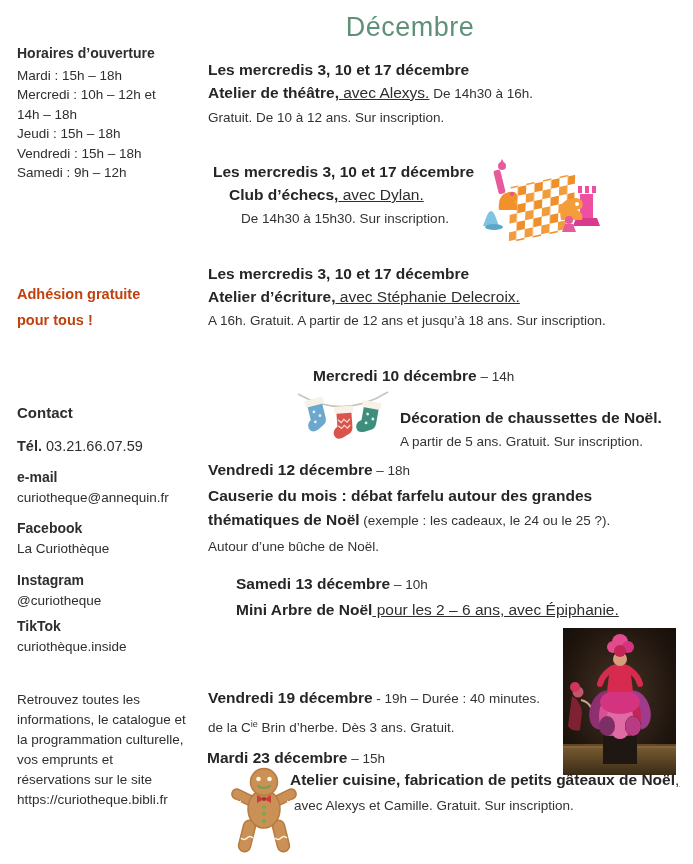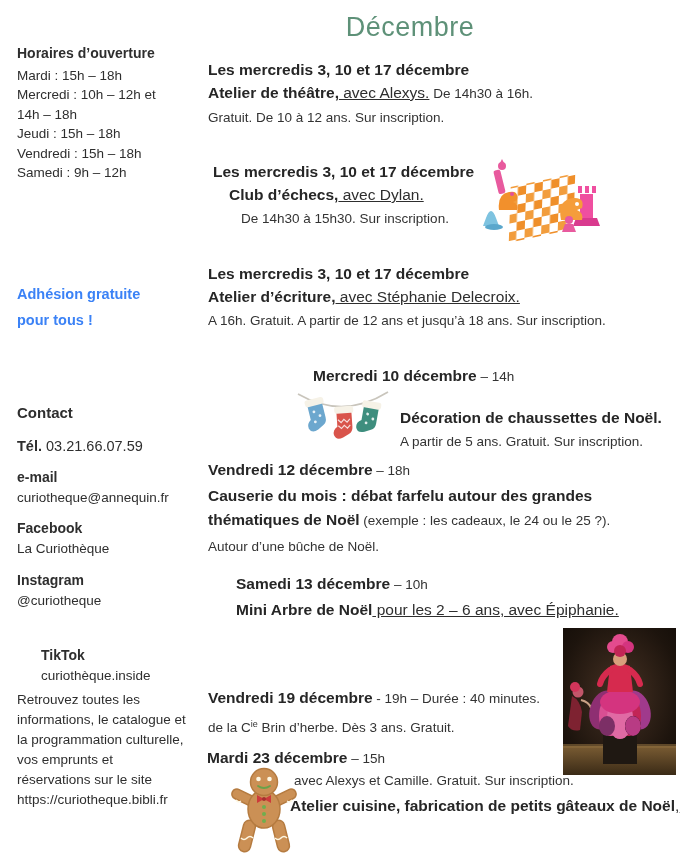--- a/index.html
+++ b/index.html
@@ -10,21 +10,21 @@
   }
   .abs{position:absolute;}
   
   .page-title{
     left:190px;top:12px;width:440px;text-align:center;
     font-size:27px;color:#5e9178;letter-spacing:0.5px;
   }
   
   .sb{left:17px;width:172px;font-size:13.5px;line-height:19.5px;}
   .sb-title{font-weight:bold;font-size:14px;}
-  .green{color:#3b82f6;font-weight:bold;font-size:14.5px;line-height:26px;}
+  .green{color:#c2410c;font-weight:bold;font-size:14.5px;line-height:26px;}
   .sb-label{font-weight:bold;font-size:14px;line-height:21px;}
   .sb-value{font-size:13.5px;line-height:20px;}
   .sb-info{font-size:13.5px;line-height:20px;width:172px;word-wrap:break-word;}
   
   .line{line-height:23px;white-space:nowrap;}
   .line24{line-height:24.5px;white-space:nowrap;}
   .date{font-weight:bold;font-size:15.5px;color:#262626;}
   .suffix{font-weight:normal;font-size:13.5px;color:#333333;}
   .big{font-weight:normal;font-size:15.5px;color:#2e2e2e;text-decoration:underline;}
   .small{font-weight:normal;font-size:13.5px;color:#333333;}
@@ -63,21 +63,21 @@
 <div class="abs sb" style="top:518px;">
   <div class="sb-label">Facebook</div>
   <div class="sb-value">La Curiothèque</div>
 </div>
 
 <div class="abs sb" style="top:570px;">
   <div class="sb-label">Instagram</div>
   <div class="sb-value">@curiotheque</div>
 </div>
 
-<div class="abs sb" style="top:645px;margin-left:24px;">
+<div class="abs sb" style="top:616px;">
   <div class="sb-label">TikTok</div>
   <div class="sb-value">curiothèque.inside</div>
 </div>
 
 <div class="abs sb sb-info" style="top:690px;">Retrouvez toutes les informations, le catalogue et la programmation culturelle, vos emprunts et réservations sur le site https://curiotheque.bibli.fr</div>
 
 <div class="abs" style="left:208px;top:58px;">
   <div class="line"><span class="date">Les mercredis 3, 10 et 17 décembre</span></div>
   <div class="line"><span class="date">Atelier de théâtre,</span><span class="big"> avec Alexys.</span><span class="small"> De 14h30 à 16h.</span></div>
   <div class="line"><span class="small">Gratuit. De 10 à 12 ans. Sur inscription.</span></div>
@@ -262,15 +262,15 @@
     <circle cx="40" cy="41" r="2" fill="#6fae4e"></circle>
     <circle cx="40" cy="48" r="2" fill="#6fae4e"></circle>
     <circle cx="40" cy="55" r="2" fill="#6fae4e"></circle>
     <path d="M17,72 q3,3 6,0 q3,-3 6,0" stroke="#fdf7e3" stroke-width="1.6" fill="none"></path>
     <path d="M51,72 q3,3 6,0 q3,-3 6,0" stroke="#fdf7e3" stroke-width="1.6" fill="none"></path>
     <path d="M12,34 q2,3 5,1" stroke="#fdf7e3" stroke-width="1.4" fill="none"></path>
     <path d="M63,34 q2,3 5,1" stroke="#fdf7e3" stroke-width="1.4" fill="none" transform="scale(-1,1) translate(-131,0)"></path>
   </svg>
 </div>
 <div class="abs" style="left:290px;top:768px;">
+  <div class="line24"><span class="date">Atelier cuisine, fabrication de petits gâteaux de Noël</span><span class="big">,</span></div>
   <div class="line24" style="margin-left:4px;"><span class="small">avec Alexys et Camille. Gratuit. Sur inscription.</span></div>
-  <div class="line24"><span class="date">Atelier cuisine, fabrication de petits gâteaux de Noël</span><span class="big">,</span></div>
 </div>
 
 </body></html>

